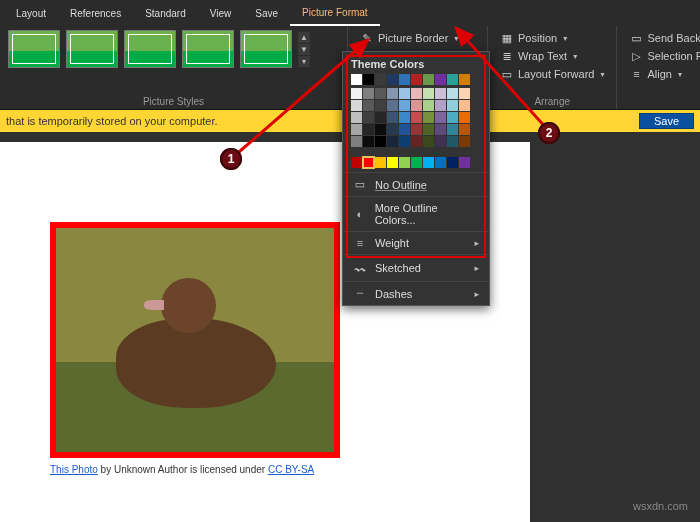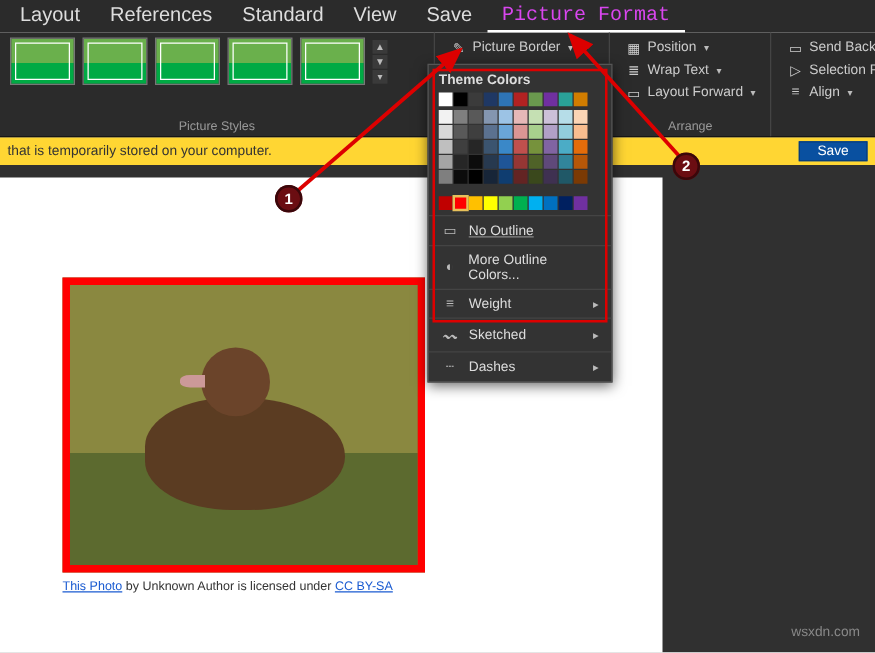--- a/index.html
+++ b/index.html
@@ -1,21 +1,21 @@
 <!DOCTYPE html>
 <html><head>
 <meta charset="utf-8">
 <style>
   * { box-sizing: border-box; font-family: "Segoe UI", Arial, sans-serif; }
   body { margin: 0; width: 700px; height: 522px; background: #fff; position: relative; overflow: hidden; }
 
   
-  .tabs { display: flex; background: #2b2b2b; color: #ddd; font-size: 16px; height: 26px; align-items: center; padding-left: 4px; }
+  .tabs { display: flex; background: #2b2b2b; color: #ddd; font-size: 10px; height: 26px; align-items: center; padding-left: 4px; }
   .tab { padding: 0 12px; height: 100%; display: flex; align-items: center; cursor: pointer; }
-  .tab.active { color: #d946ef; font-family: Liberation Mono, monospace; }
+  .tab.active { color: #fdba74; }
   .tab.active-line { border-bottom: 2px solid #fff; }
 
   
   .ribbon { background: #2b2b2b; color: #ccc; display: flex; font-size: 11px; height: 84px; border-bottom: 1px solid #111; }
   .group { border-right: 1px solid #444; padding: 4px 8px 2px 8px; display: flex; flex-direction: column; justify-content: space-between; }
   .group-label { text-align: center; color: #999; font-size: 10px; padding-top: 2px; }
 
   .styles-row { display: flex; gap: 6px; align-items: center; }
   .thumb { width: 52px; height: 38px; background: linear-gradient(#6ab04c 0 55%, #0a4 55% 100%); border: 1px solid #777; position: relative; }
   .thumb::after { content: ""; position: absolute; inset: 3px; border: 1px solid #fff; }

